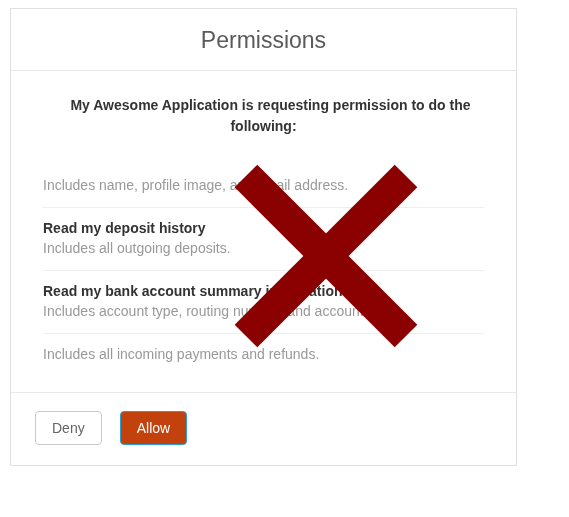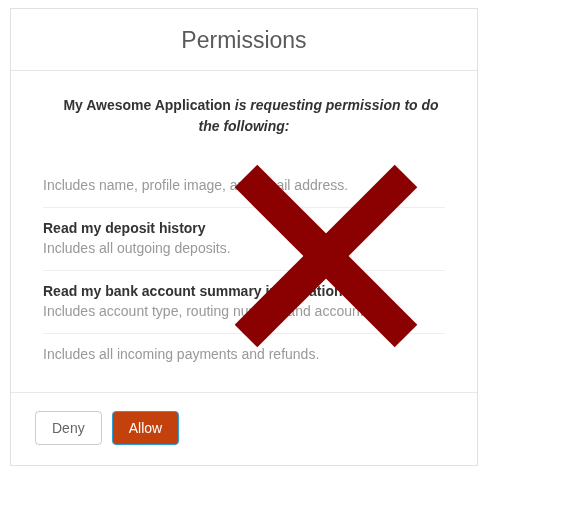--- a/index.html
+++ b/index.html
@@ -8,21 +8,21 @@
       box-sizing: border-box;
     }
     body {
       font-family: -apple-system, BlinkMacSystemFont, "Segoe UI", Helvetica, Arial, sans-serif;
       background: #fff;
       width: 569px;
       height: 517px;
       position: relative;
     }
     .modal {
-      width: 468px;
+      width: 507px;
       margin: 8px 10px;
       border: 1px solid #e0e0e0;
       background: #fff;
     }
     .modal-header {
       padding: 18px 0 16px 0;
       text-align: center;
       border-bottom: 1px solid #e8e8e8;
     }
     .modal-title {
@@ -39,21 +39,20 @@
       color: #333;
       margin-bottom: 28px;
       line-height: 1.5;
     }
     .request-text .app-name {
       font-weight: 700;
       padding-left: 14px;
     }
     .request-text .suffix {
       font-weight: 700;
-      font-style: italic;
     }
     .perm-list {
       list-style: none;
     }
     .perm-item {
       padding: 12px 0 14px 0;
       border-bottom: 1px solid #eeeeee;
     }
     .perm-item:last-child {
       border-bottom: none;
@@ -76,21 +75,21 @@
       justify-content: space-between;
     }
     .privacy-link {
       color: #2a9fd6;
       font-size: 14px;
       text-decoration: none;
       cursor: pointer;
     }
     .footer-buttons {
       display: flex;
-      gap: 10px;
+      gap: 18px;
     }
     .btn {
       padding: 8px 16px;
       font-size: 14px;
       border-radius: 4px;
       cursor: pointer;
       border: 1px solid transparent;
     }
     .btn-deny {
       background: #fff;

